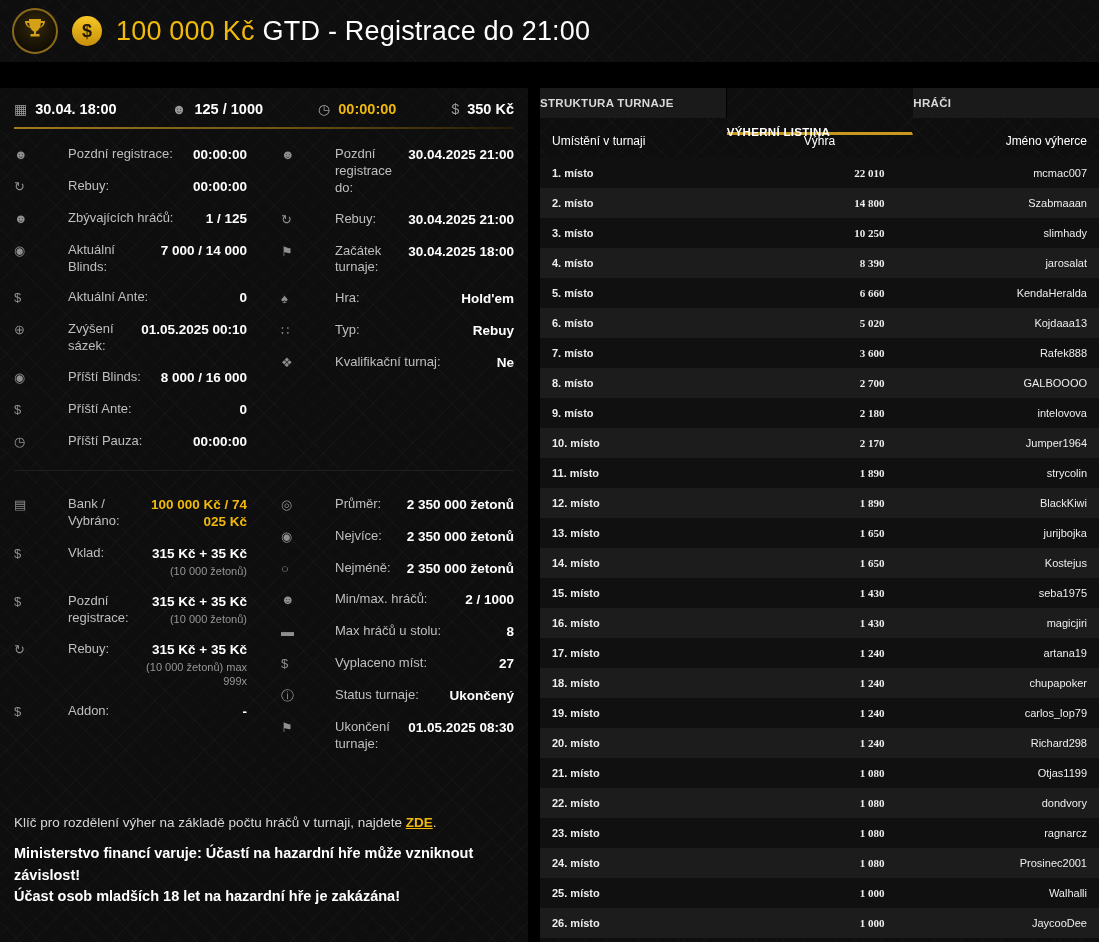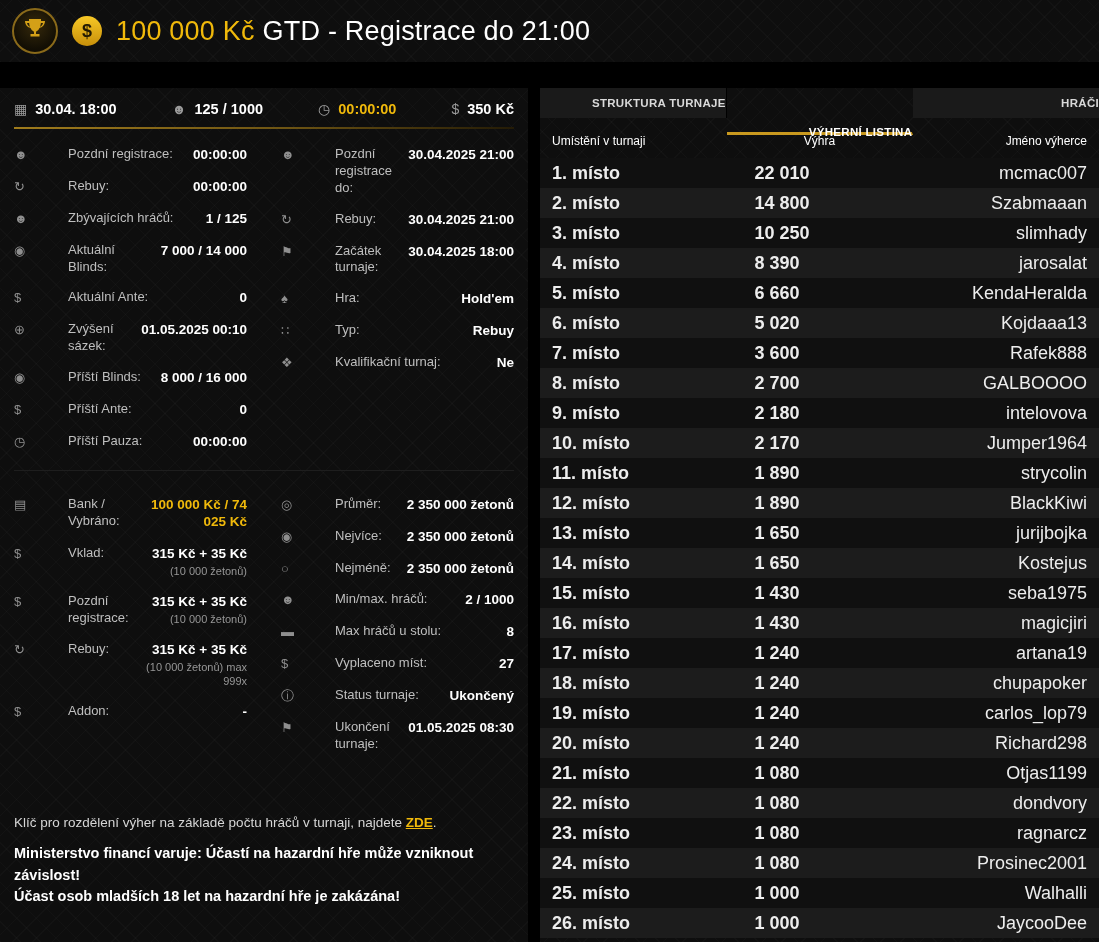--- a/index.html
+++ b/index.html
@@ -68,44 +68,44 @@
 
   
   .panel-footer { position:absolute; left:14px; right:14px; bottom:34px; }
   .payout-note { color:#d6d6d6; font-size:13.5px; }
   .payout-note a { color:var(--gold); font-weight:bold; text-decoration:underline; cursor:pointer; }
   .warning { margin-top:13px; font-weight:bold; font-size:14.5px; line-height:1.5; color:#fff; }
 
   
   .tabs { display:flex; height:30px; }
   .tab {
-    flex:1; display:flex; align-items:center; justify-content:flex-end;
+    flex:1; display:flex; align-items:center; justify-content:flex-start;
     background:#1a1a1a; color:#d9d9d9; font-size:11.5px; font-weight:bold;
     letter-spacing:.3px; border-right:1px solid #000; cursor:pointer;
   }
   .tab:last-child { border-right:none; }
   .tab.active { background:#282828; color:#fff; border-bottom:3px solid var(--gold-dim);margin-top:44px; }
 
   
   .table-head {
     display:grid; grid-template-columns:1fr 130px 1fr;
     padding:0 12px; height:34px; align-items:center; margin-top:6px;
     color:#fff; font-size:12px; font-weight:normal;
   }
   .table-head .h-win { text-align:center; }
   .table-head .h-name { text-align:right; }
   .t-rows { }
   .t-row {
     display:grid; grid-template-columns:1fr 130px 1fr;
-    height:30px; align-items:center; padding:0 12px; font-size:18px; color:#ededed;
+    height:30px; align-items:center; padding:0 12px; font-size:11px; color:#ededed;
   }
   .t-row:nth-child(odd)  { background:#101010; }
   .t-row:nth-child(even) { background:#1c1c1c; }
   .t-row .place { font-weight:bold; }
-  .t-row .win   { text-align:left; font-weight:bold; }
+  .t-row .win   { text-align:right; font-weight:bold;font-family:Liberation Serif, serif; }
   .t-row .name  { text-align:right; }
 </style>
 </head>
 <body>
 
 <div class="app-header texture">
   <div class="logo">
     <span>
       <svg viewBox="0 0 24 24">
           <path d="M6 2h12v2h4c0 3.8-2.7 6.4-5.5 6.9A6.5 6.5 0 0 1 13 14.7V17h3.5v2.5h-9V17H11v-2.3a6.5 6.5 0 0 1-3.5-3.8C4.7 10.4 2 7.8 2 4h4V2zm-2 4c.3 1.8 1.4 3.2 3 3.8C6.6 8.6 6.2 7.3 6.1 6H4zm16 0h-2.1c-.1 1.3-.5 2.6-.9 3.8 1.6-.6 2.7-2 3-3.8z" fill="#d4a017"></path>

